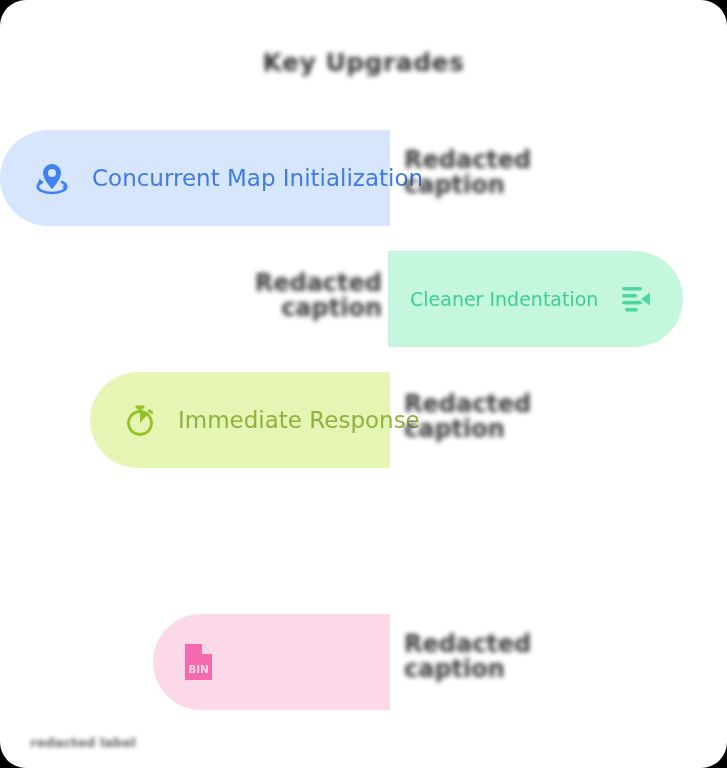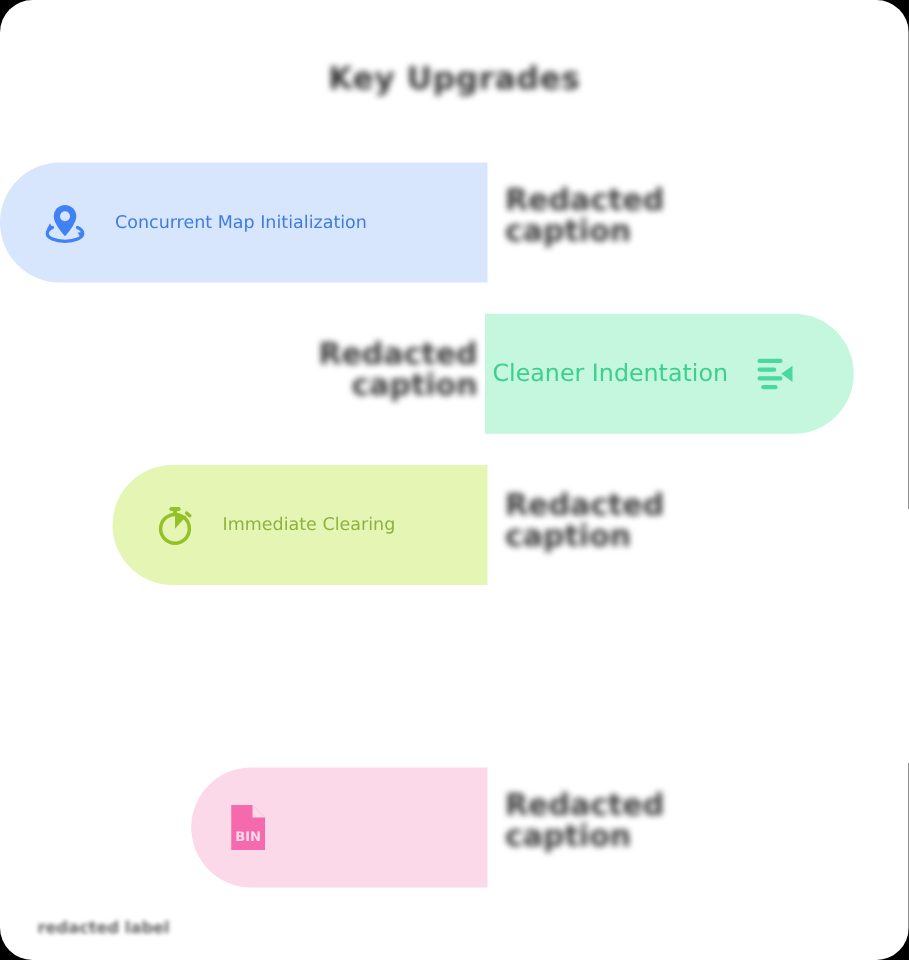--- a/index.html
+++ b/index.html
@@ -69,31 +69,31 @@
   .bar.left {
     right: 337px;              
     justify-content: flex-start;
     padding-left: 30px;
     padding-right: 18px;
     border-radius: 48px 0 0 48px;
   }
   .bar.right {
     left: 388px;
     justify-content: flex-start;
-    padding-left: 6px;
+    padding-left: 22px;
     padding-right: 30px;
     border-radius: 0 48px 48px 0;
   }
 
   .bar-label {
     font-family: "DejaVu Sans", sans-serif;
     font-size: 19px;
     white-space: nowrap;
   }
-  .bar.left .bar-label { font-size: 14px; }
+  .bar.left .bar-label { font-size: 23px; }
 
   .icon {
     flex: 0 0 auto;
     display: inline-flex;
     align-items: center;
     justify-content: center;
   }
 
   
   .redacted {
@@ -167,21 +167,21 @@
       <div class="bar left" style="background:#e4f5b4; width:300px; left:90px; right:auto;">
         <span class="icon">
           <svg width="40" height="40" viewBox="0 0 40 40">
             <circle cx="20" cy="23" r="11.5" fill="none" stroke="#95c128" stroke-width="2.8"></circle>
             <rect x="15.5" y="5.5" width="9" height="3.2" rx="1.4" fill="#95c128"></rect>
             <rect x="18.4" y="7.6" width="3.2" height="4.6" fill="#95c128"></rect>
             <path d="M29.5 12.5 L20 23 L20 12.5 Z" fill="#95c128"></path>
             <rect x="27.6" y="10.2" width="6" height="2.7" rx="1.3" fill="#95c128" transform="rotate(40 30.6 11.5)"></rect>
           </svg>
         </span>
-        <span class="bar-label" style="color:#8db33e;">Immediate Clearing</span>
+        <span class="bar-label" style="color:#8db33e;">Immediate Response</span>
       </div>
       <div class="redacted r-right" style="left:404px; top:20px; width:200px;">Redacted
 caption</div>
     </div>
 
 
     <div class="row" style="top:614px;">
       <div class="bar left" style="background:#fcd9e8; width:237px; left:153px; right:auto; padding-left:26px;">
         <span class="icon">
           <svg width="40" height="44" viewBox="0 0 40 44">

